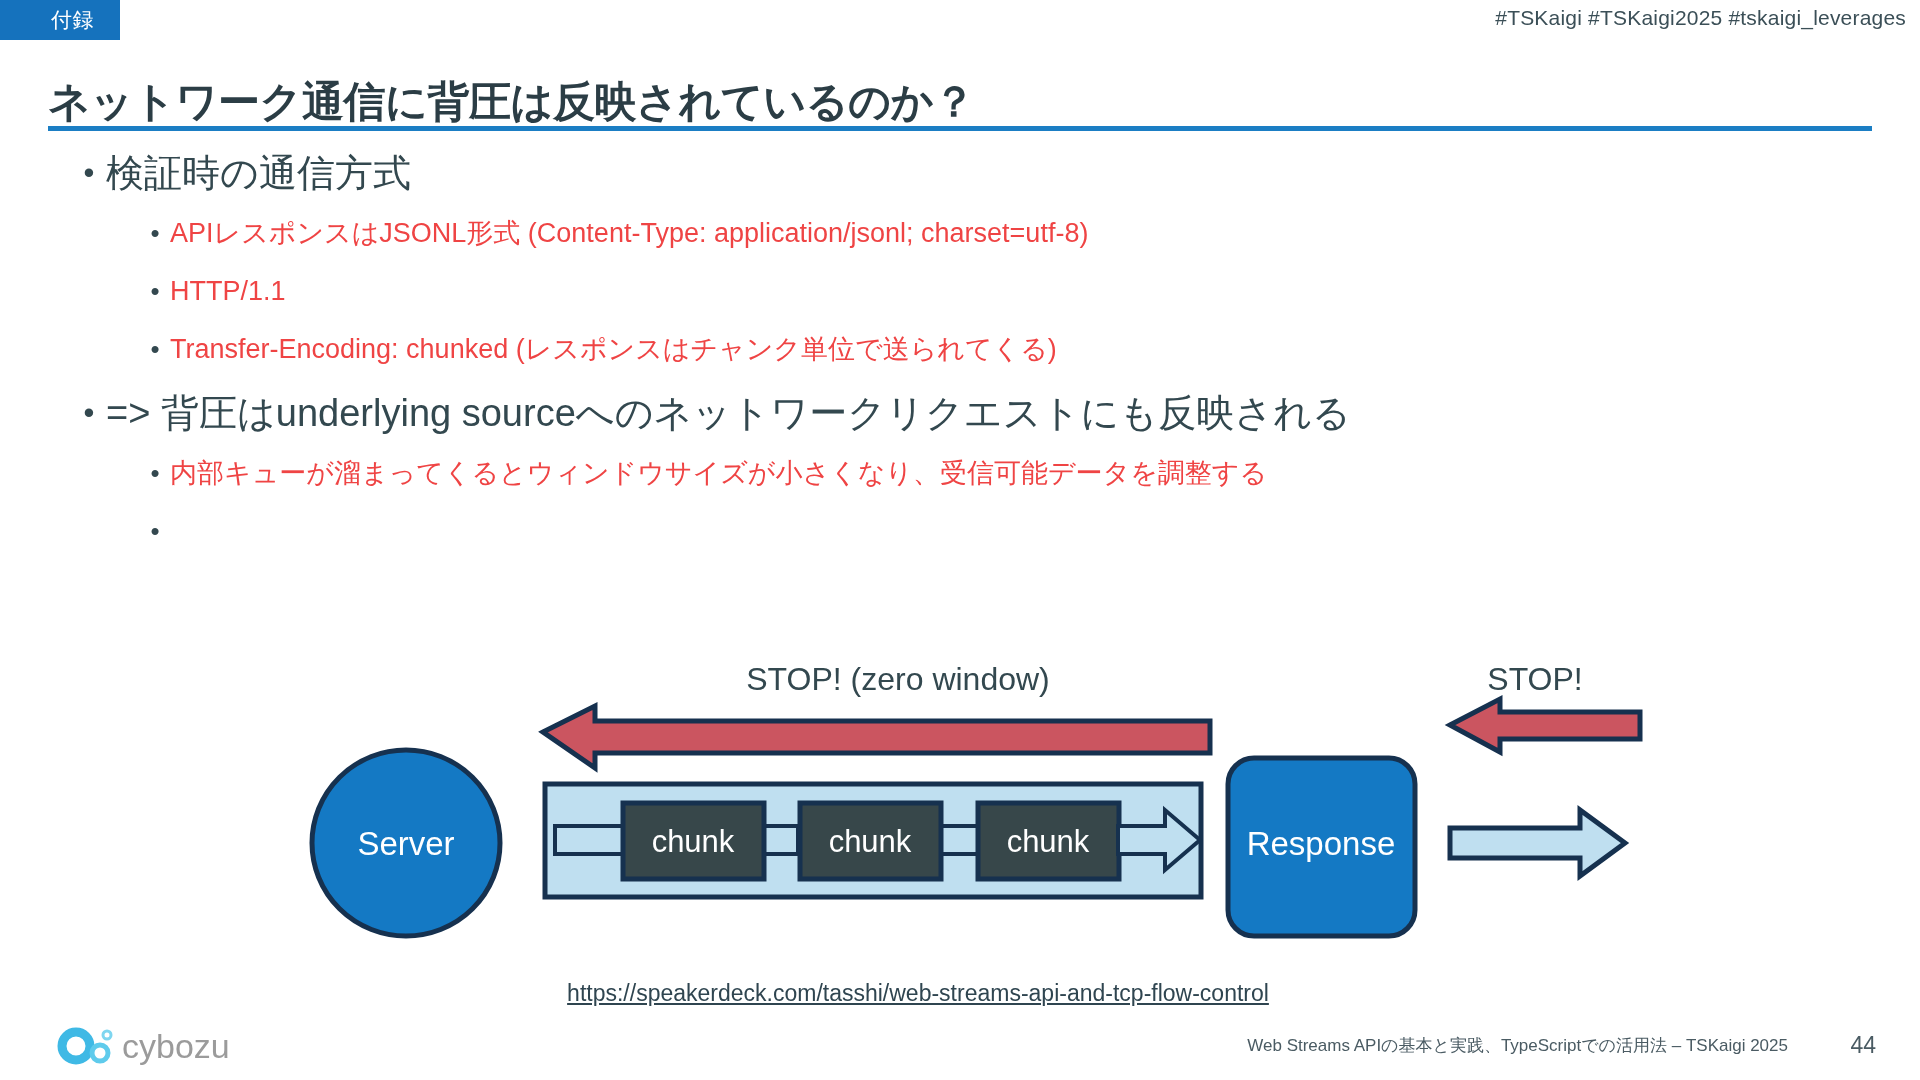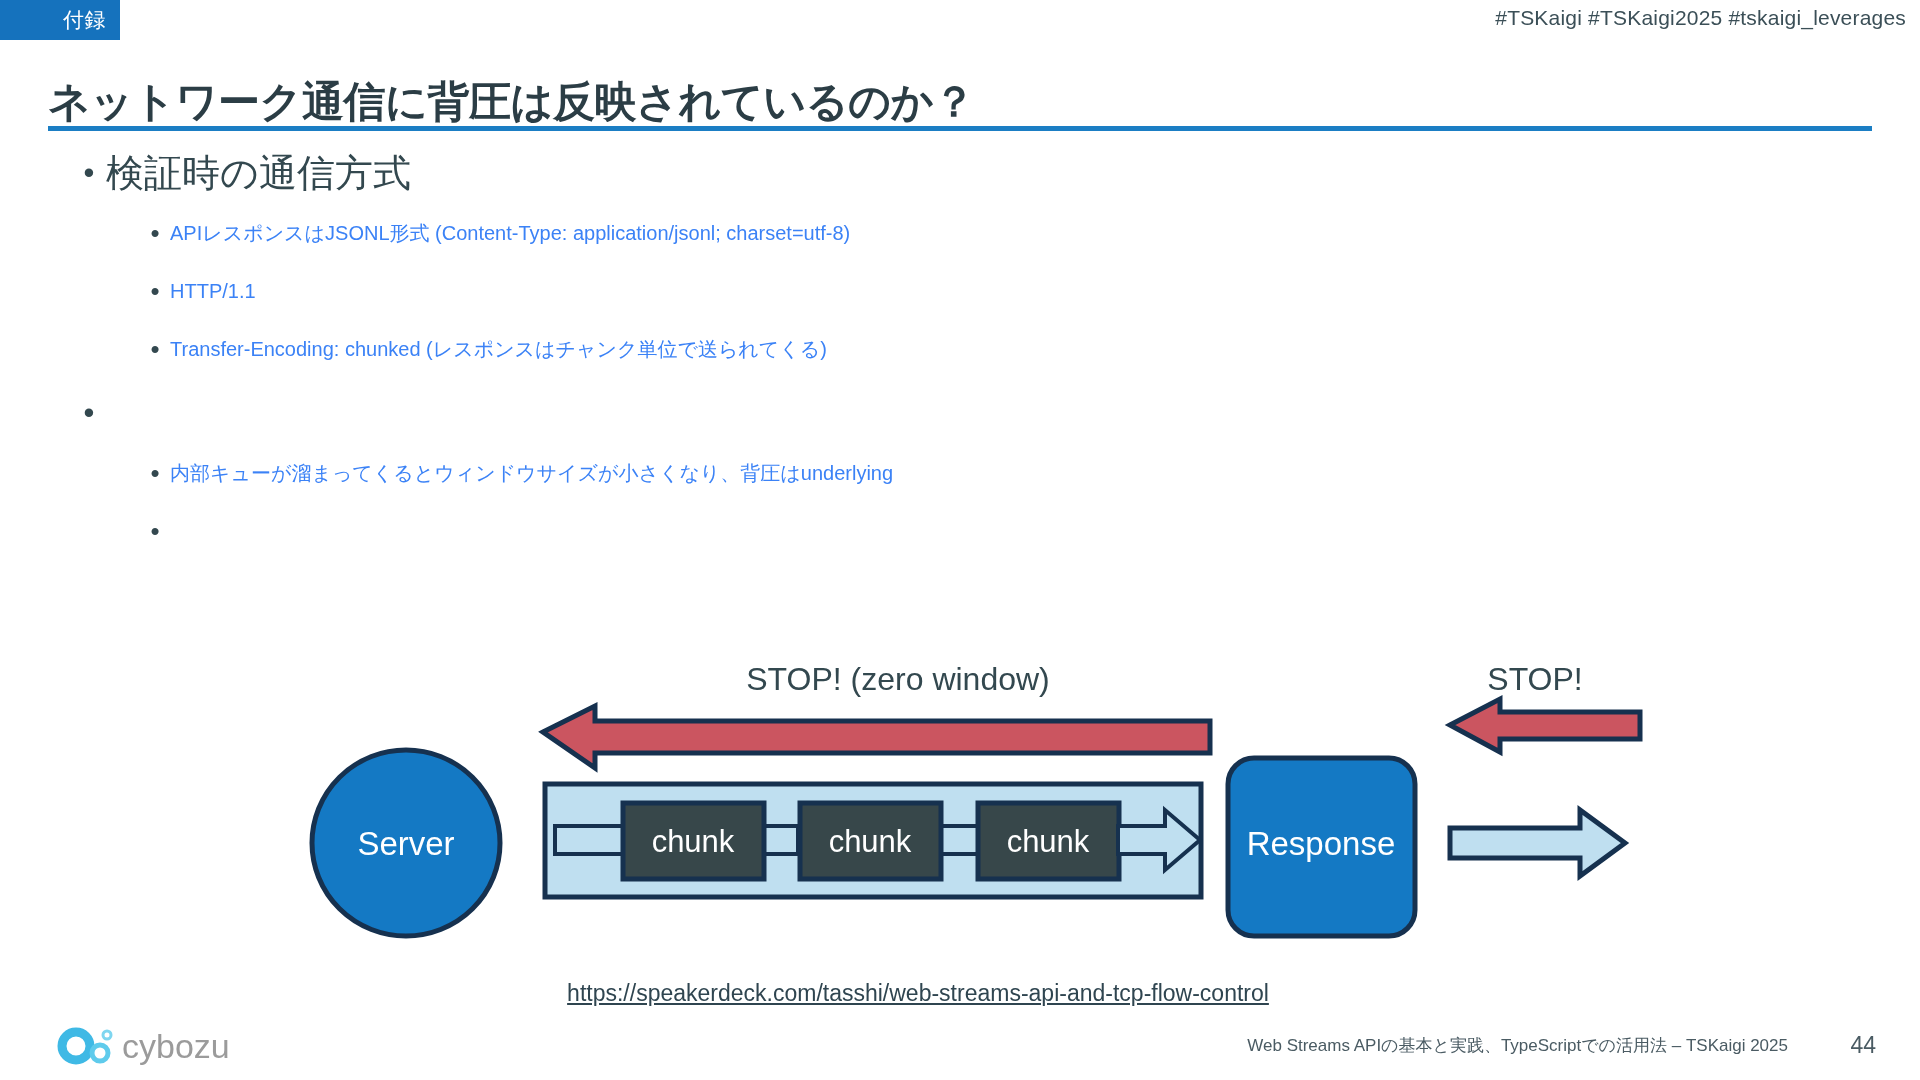--- a/index.html
+++ b/index.html
@@ -22,21 +22,21 @@
     position: absolute;
     left: 0;
     top: 0;
     width: 120px;
     height: 40px;
     background: #1572bd;
     color: #ffffff;
     font-size: 21px;
     line-height: 40px;
     text-align: right;
-    padding-right: 14px;
+    padding-right: 26px;
     box-sizing: border-box;
     letter-spacing: 0.5px;
   }
   #hashtags {
     position: absolute;
     right: 14px;
     top: 6px;
     font-size: 21px;
     color: #3b4f57;
     letter-spacing: 0.2px;
@@ -101,23 +101,23 @@
   .lvl2 {
     padding-left: 140px;
     margin-bottom: 16px;
   }
   .lvl2 .dot {
     width: 30px;
     font-size: 26px;
     line-height: 42px;
   }
   .lvl2 .txt {
-    font-size: 20px;
+    font-size: 27px;
     line-height: 42px;
-    color: #3b82f6;
+    color: #ef4444;
   }
 
   .gap-before { margin-top: 20px; }
 
   
   #diagram {
     position: absolute;
     left: 0;
     top: 650px;
     width: 1652px;
@@ -191,25 +191,26 @@
     <span class="txt">HTTP/1.1</span>
   </div>
 
   <div class="bullet-row lvl2">
     <span class="dot">•</span>
     <span class="txt">Transfer-Encoding: chunked (レスポンスはチャンク単位で送られてくる)</span>
   </div>
 
   <div class="bullet-row lvl1 gap-before">
     <span class="dot">•</span>
-  </div>
-
-  <div class="bullet-row lvl2">
-    <span class="dot">•</span>
-    <span class="txt">内部キューが溜まってくるとウィンドウサイズが小さくなり、背圧はunderlying</span>
+    <span class="txt">=&gt; 背圧はunderlying sourceへのネットワークリクエストにも反映される</span>
+  </div>
+
+  <div class="bullet-row lvl2">
+    <span class="dot">•</span>
+    <span class="txt">内部キューが溜まってくるとウィンドウサイズが小さくなり、受信可能データを調整する</span>
   </div>
 
   <div class="bullet-row lvl2">
     <span class="dot">•</span>
   </div>
 
 </div>
 
 <div id="diagram">
 <svg width="1920" height="330" viewBox="0 0 1920 330" xmlns="http://www.w3.org/2000/svg">

